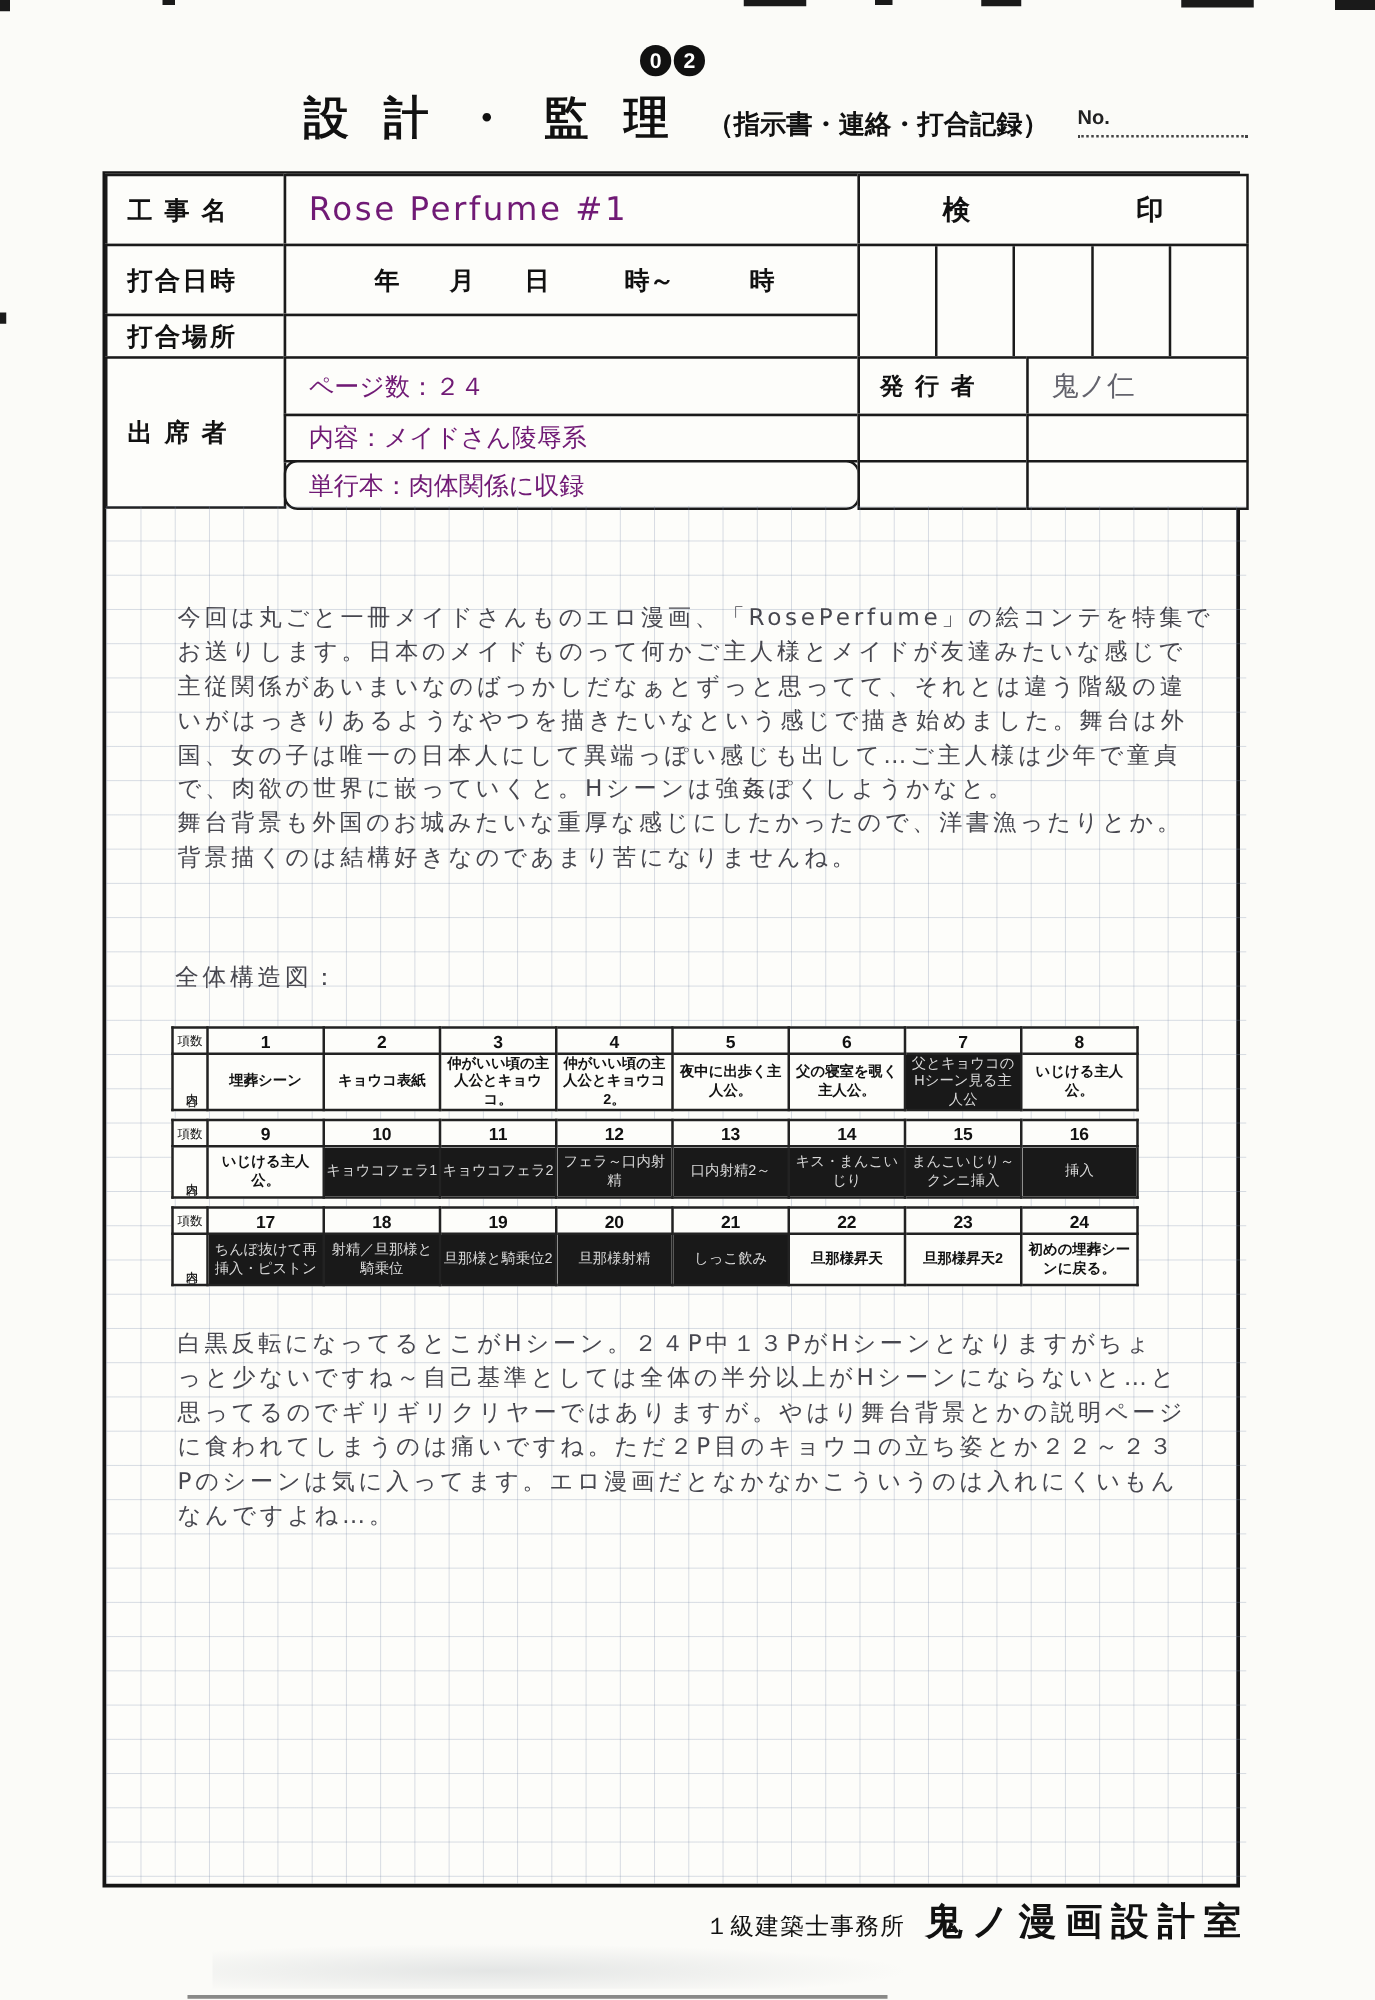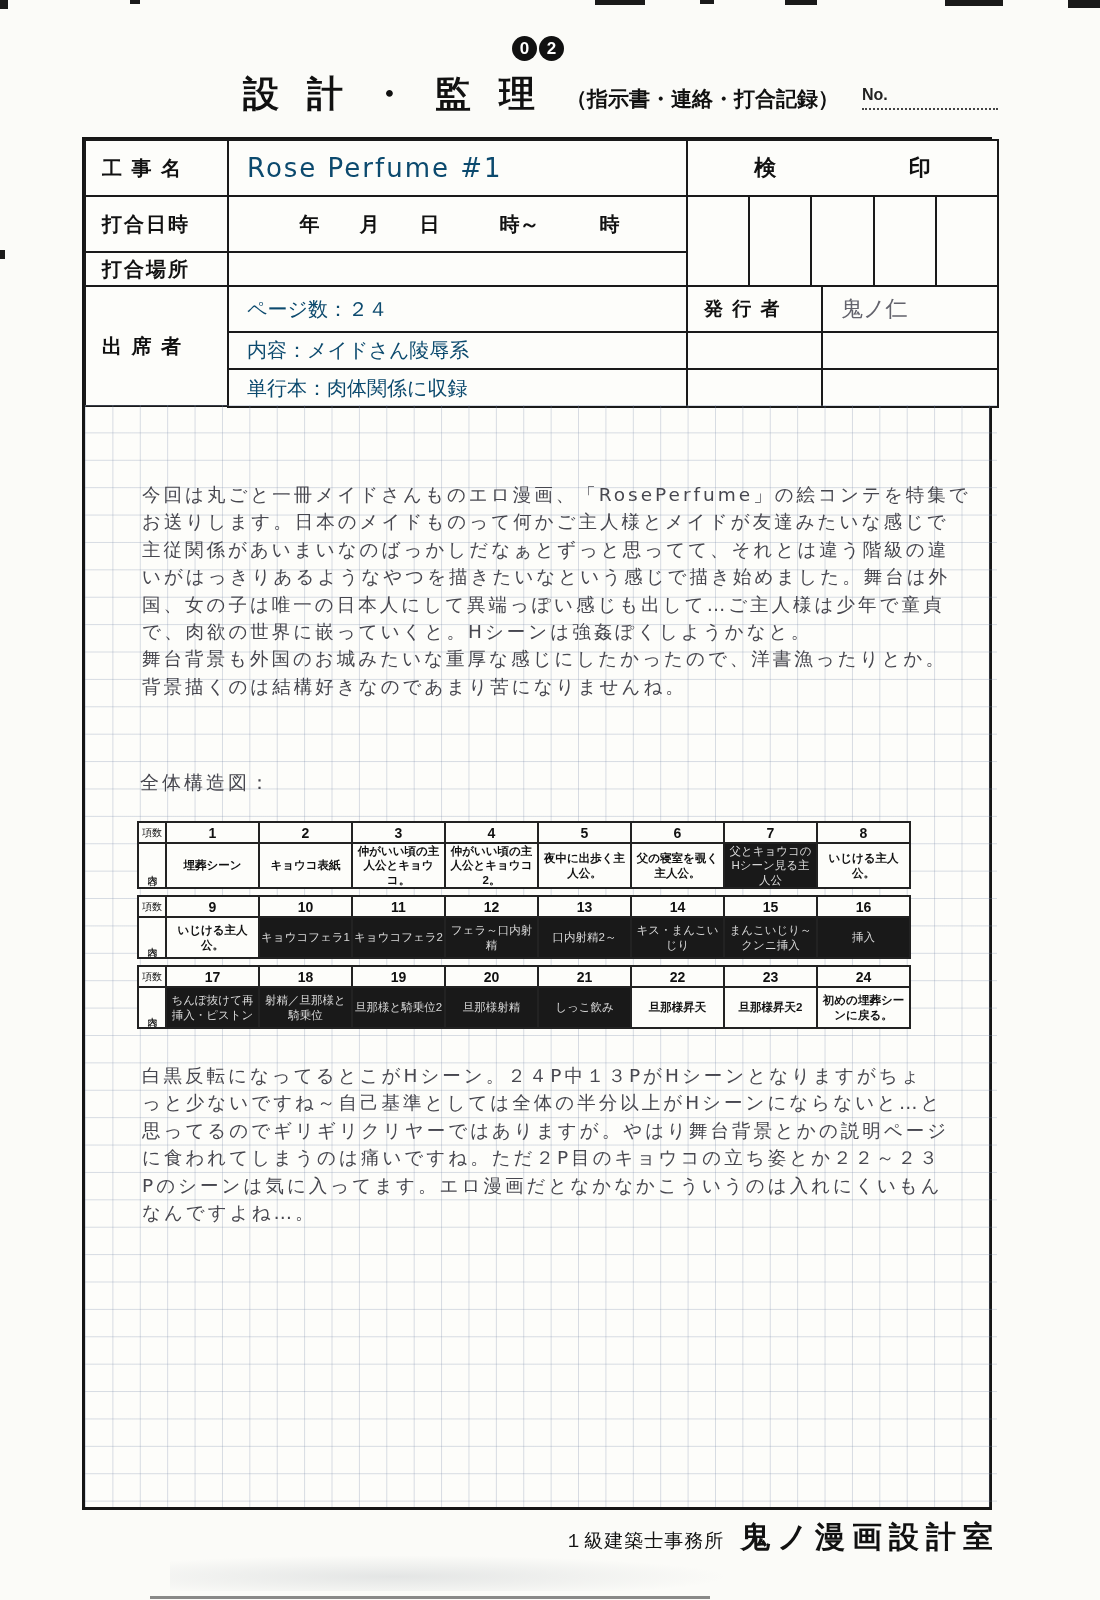--- a/index.html
+++ b/index.html
@@ -24,41 +24,41 @@
   }
   .title-row{position:absolute; top:70px; left:82px; width:918px; display:flex; justify-content:center; align-items:baseline; gap:22px;}
   .doc-title{font-size:36px; font-weight:bold; letter-spacing:9px; white-space:nowrap;}
   .doc-subtitle{font-size:21px; font-weight:bold; white-space:nowrap;}
   .no-wrap{position:absolute; top:86px; left:862px; width:136px; border-bottom:2px dotted #444; padding-bottom:4px; font-size:16px; font-weight:bold; color:#222;}
   
   #doc-box{position:absolute; left:82px; top:137px; width:910px; height:1373px; border:3px solid #151515; box-sizing:border-box; background:#fdfdfa;}
   .cell{position:absolute; box-sizing:border-box; border:2px solid #1a1a1a; background:#fdfdfa;}
   .lab{display:flex; align-items:center; font-weight:bold; font-size:20px; padding-left:16px; letter-spacing:2px; white-space:nowrap;}
   .val{display:flex; align-items:center; font-size:20px; padding-left:18px; white-space:nowrap;}
-  .hand{font-family:"DejaVu Sans", sans-serif; color:#0c4a6e;}
+  .hand{font-family:"DejaVu Sans", sans-serif; color:#701a75;}
   .center{justify-content:center; padding-left:4px;}
   
   .c-proj-l{left:-1px; top:-1px; width:145px; height:58px;}
   .c-proj-v{left:142px; top:-1px; width:461px; height:58px; font-size:26px; letter-spacing:2px;}
   .c-insp{left:601px; top:-1px; width:313px; height:58px; display:flex; align-items:center; justify-content:space-around; font-weight:bold; font-size:22px;}
   .c-dt-l{left:-1px; top:55px; width:145px; height:58px;}
   .c-dt-v{left:142px; top:55px; width:461px; height:58px; font-weight:bold;}
   .c-pl-l{left:-1px; top:111px; width:145px; height:36px;}
   .c-pl-v{left:142px; top:111px; width:461px; height:36px;}
   .c-stamp{left:601px; top:55px; width:313px; height:92px; display:flex;}
   .c-stamp div{flex:1; border-left:2px solid #1a1a1a;}
   .c-stamp div:first-child{border-left:none;}
   .c-att-l{left:-1px; top:145px; width:145px; height:122px;}
   .c-pg-v{left:142px; top:145px; width:461px; height:48px;padding-left:18px;}
   .c-iss-l{left:601px; top:145px; width:137px; height:48px; font-size:19px;}
   .c-iss-v{left:736px; top:145px; width:178px; height:48px; font-size:22px; color:#63636c;}
   .c-cont-v{left:142px; top:191px; width:461px; height:39px;}
   .c-e5a{left:601px; top:191px; width:137px; height:39px;}
   .c-e5b{left:736px; top:191px; width:178px; height:39px;}
-  .c-book-v{left:142px; top:228px; width:461px; height:40px;}
+  .c-book-v{left:142px; top:228px; width:461px; height:40px;border-radius:11px;}
   .c-e6a{left:601px; top:228px; width:137px; height:40px;}
   .c-e6b{left:736px; top:228px; width:178px; height:40px;}
   
   #grid-area{
     position:absolute; left:0; top:265px; width:912px; height:1102px;
     background-image:
       linear-gradient(to right, rgba(125,140,170,.30) 1px, transparent 1px),
       linear-gradient(to bottom, rgba(125,140,170,.30) 1px, transparent 1px);
     background-size:27.4px 27.4px;
   }

